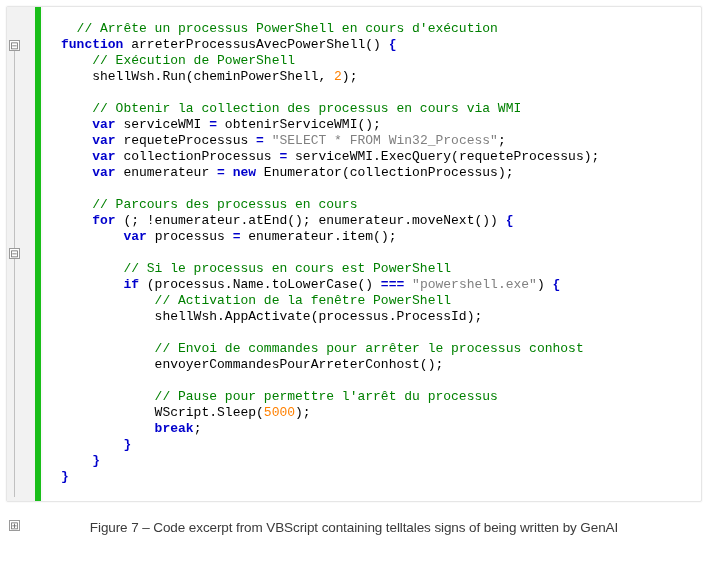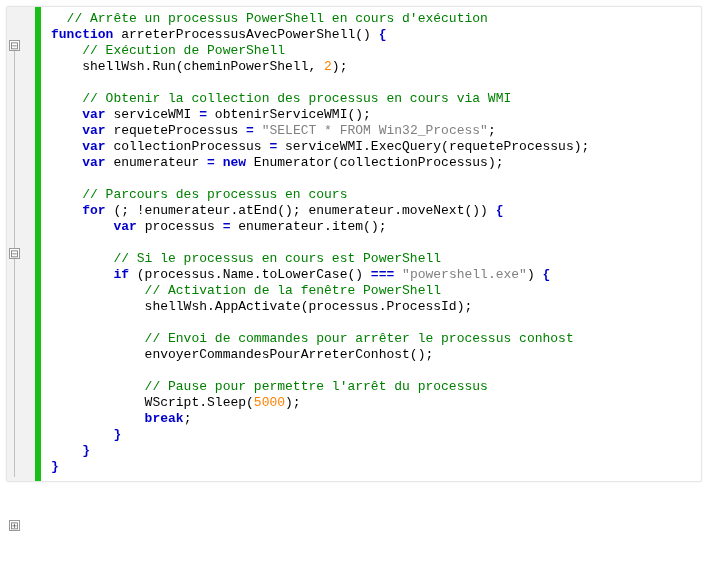--- a/index.html
+++ b/index.html
@@ -61,21 +61,21 @@
   .fold-line {
     position: absolute;
     left: 7px;
     width: 1px;
     bottom: 4px;
     top: 44px;
     background: #c0c0c0;
   }
   pre.code {
     flex: 1 1 auto;
-    margin: 0;
+    margin: 10px;
     padding: 4px 6px 6px 8px;
     font-family: "Consolas", "Courier New", monospace;
     font-size: 13px;
     line-height: 16px;
     white-space: pre;
     overflow: hidden;
     color: #000000;
   }
   .c-comment { color: #008000; }
   .c-keyword { color: #0000cc; font-weight: bold; }
@@ -127,13 +127,14 @@
 <span>            envoyerCommandesPourArreterConhost();</span>
 <span> </span>
 <span class="c-comment">            // Pause pour permettre l'arrêt du processus</span>
 <span>            WScript.Sleep(</span><span class="c-number">5000</span><span>);</span>
 <span class="c-keyword">            break</span><span>;</span>
 <span class="c-keyword">        }</span>
 <span class="c-keyword">    }</span>
 <span class="c-keyword">}</span>
 </pre>
   </div>
+  <div class="caption">Figure 7 – Code excerpt from VBScript containing telltales signs of being written by GenAI</div>
 </div>
 
 </body></html>

